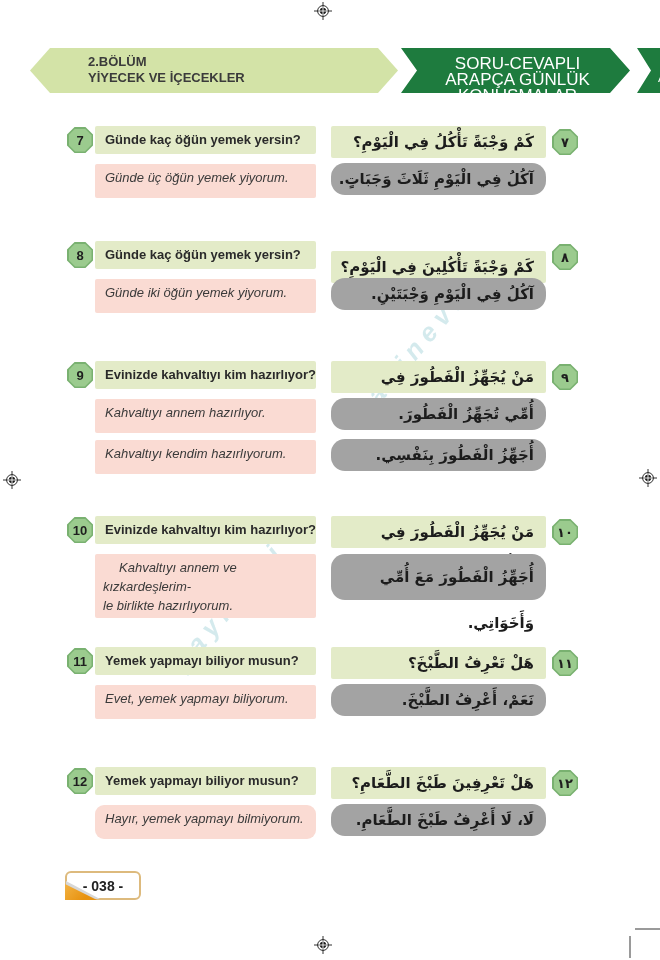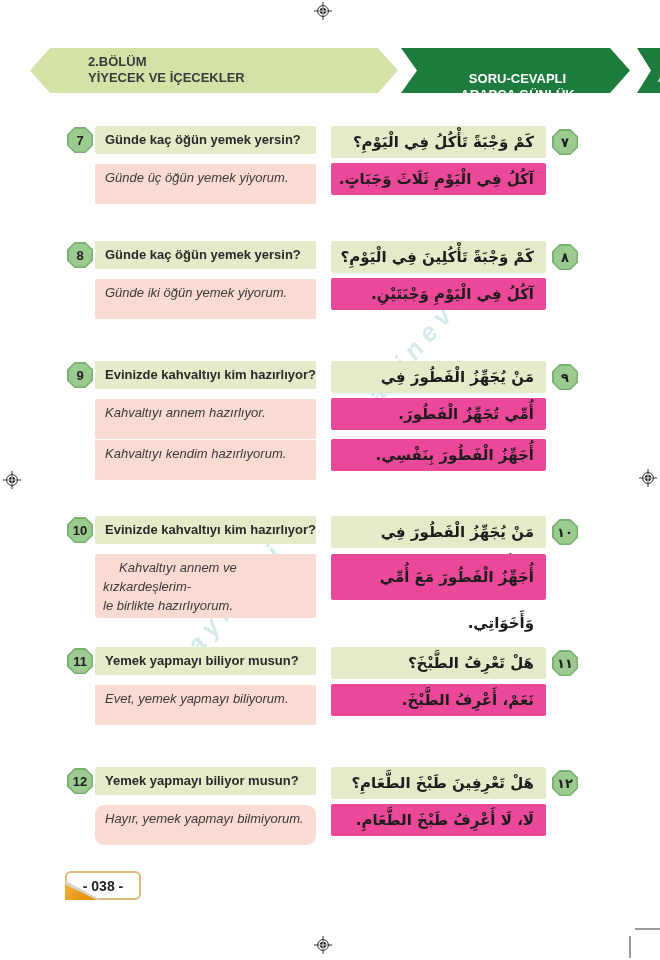--- a/index.html
+++ b/index.html
@@ -12,36 +12,36 @@
   .banner{position:absolute;top:48px;height:45px;}
   .banner-light{
     left:30px;width:368px;background:#d3e3a7;
     clip-path:polygon(20px 0,calc(100% - 20px) 0,100% 50%,calc(100% - 20px) 100%,20px 100%,0 50%);
   }
   .banner-light .txt{padding:6px 0 0 58px;color:#3b3b3b;font-weight:bold;font-size:13px;line-height:16px;}
   .banner-dark{
     left:401px;width:229px;background:#1e7b3e;color:#fff;
     clip-path:polygon(0 0,calc(100% - 20px) 0,100% 50%,calc(100% - 20px) 100%,0 100%,16px 50%);
   }
-  .banner-dark .txt{padding:23px 14px 0 18px;text-align:center;font-weight:bold;font-size:13px;line-height:16px;}
+  .banner-dark .txt{padding:8px 14px 0 18px;text-align:center;font-weight:normal;font-size:17px;line-height:16px;}
   .banner-frag{
     left:637px;width:23px;background:#1e7b3e;color:#fff;overflow:hidden;
     clip-path:polygon(0 0,100% 0,100% 100%,0 100%,14px 50%);
   }
   .banner-frag .txt{position:absolute;top:22px;left:5px;font-weight:normal;font-size:13px;margin-left:16px;}
   
   .box{position:absolute;border-radius:2px;}
   .tr-box{left:95px;width:221px;background:#e3ebc8;}
   .tr-q{height:28px;line-height:28px;font-weight:bold;font-size:13px;color:#2a2a2a;padding-left:10px;box-sizing:border-box;}
-  .tr-a{background:#fadbd3;height:40px;line-height:28px;font-style:italic;font-size:13px;color:#3a3a3a;padding-left:10px;box-sizing:border-box;}
+  .tr-a{background:#fadbd3;height:34px;line-height:28px;font-style:italic;font-size:13px;color:#3a3a3a;padding-left:10px;box-sizing:border-box;}
   .tr-a.two-line{height:64px;line-height:19px;padding:4px 8px 0 8px;white-space:pre-line;text-indent:16px;}
   .ar-box{left:331px;width:215px;background:#e3ebc8;direction:rtl;text-align:right;
     padding-right:12px;box-sizing:border-box;font-family:"DejaVu Sans",sans-serif;
     font-weight:bold;font-size:15px;color:#1c1c1c;height:32px;line-height:32px;}
-  .ar-a{background:#ec4899;}
+  .ar-a{background:#a3a3a3;border-radius:14px;}
   .ar-box.tall{height:46px;line-height:46px;}
   
   .badge{position:absolute;width:26px;height:26px;background:#79b170;
     clip-path:polygon(29% 0,71% 0,100% 29%,100% 71%,71% 100%,29% 100%,0 71%,0 29%);}
   .badge-inner{position:absolute;inset:1.5px;background:#9bcb8e;display:flex;align-items:center;justify-content:center;
     clip-path:polygon(29% 0,71% 0,100% 29%,100% 71%,71% 100%,29% 100%,0 71%,0 29%);
     font-weight:bold;font-size:13px;color:#1e1e1e;}
   .badge-tr{left:67px;}
   .badge-ar{left:552px;font-family:"DejaVu Sans",sans-serif;}
   
@@ -134,21 +134,21 @@
       <div class="badge-inner">٧</div>
     </div>
 </section>
 
 <section>
   <div class="badge badge-tr" style="top:242px;">
       <div class="badge-inner">8</div>
     </div>
   <div class="box tr-box tr-q" style="top:241px;">Günde kaç öğün yemek yersin?</div>
   <div class="box tr-box tr-a" style="top:279px;">Günde iki öğün yemek yiyorum.</div>
-  <div class="box ar-box" style="top:241px;">كَمْ وَجْبَةً تَأْكُلِينَ فِي الْيَوْمِ؟</div>
+  <div class="box ar-box" style="top:251px;">كَمْ وَجْبَةً تَأْكُلِينَ فِي الْيَوْمِ؟</div>
   <div class="box ar-box ar-a" style="top:278px;">آكُلُ فِي الْيَوْمِ وَجْبَتَيْنِ.</div>
   <div class="badge badge-ar" style="top:244px;">
       <div class="badge-inner">٨</div>
     </div>
 </section>
 
 <section>
   <div class="badge badge-tr" style="top:362px;">
       <div class="badge-inner">9</div>
     </div>

